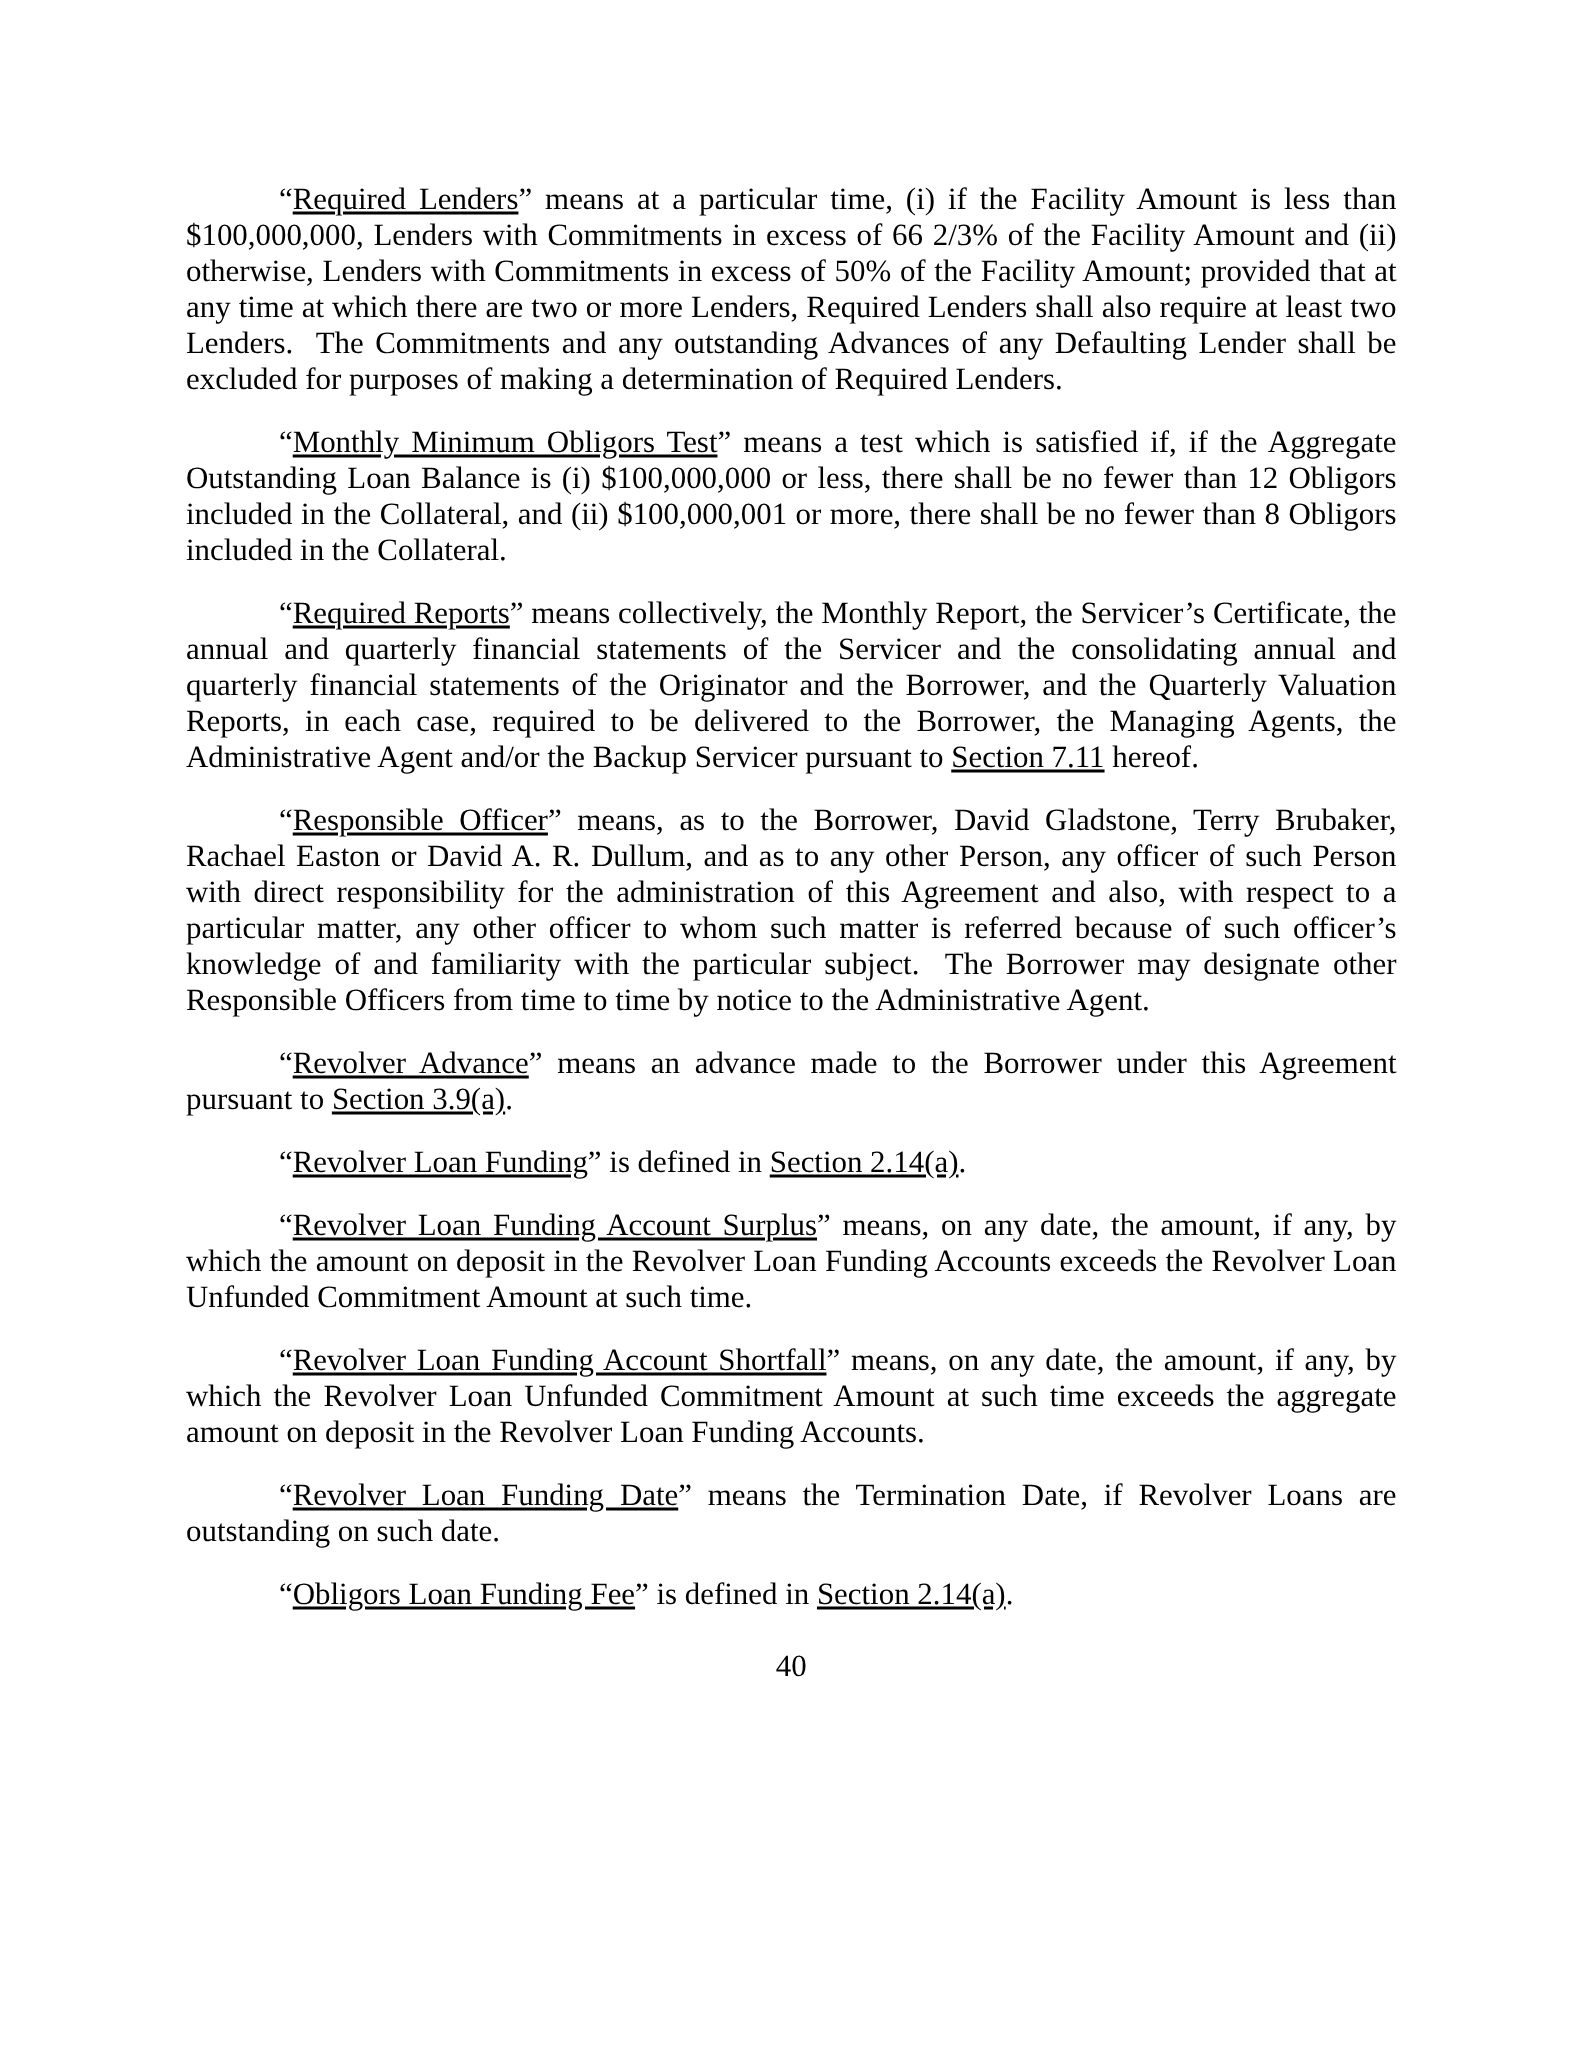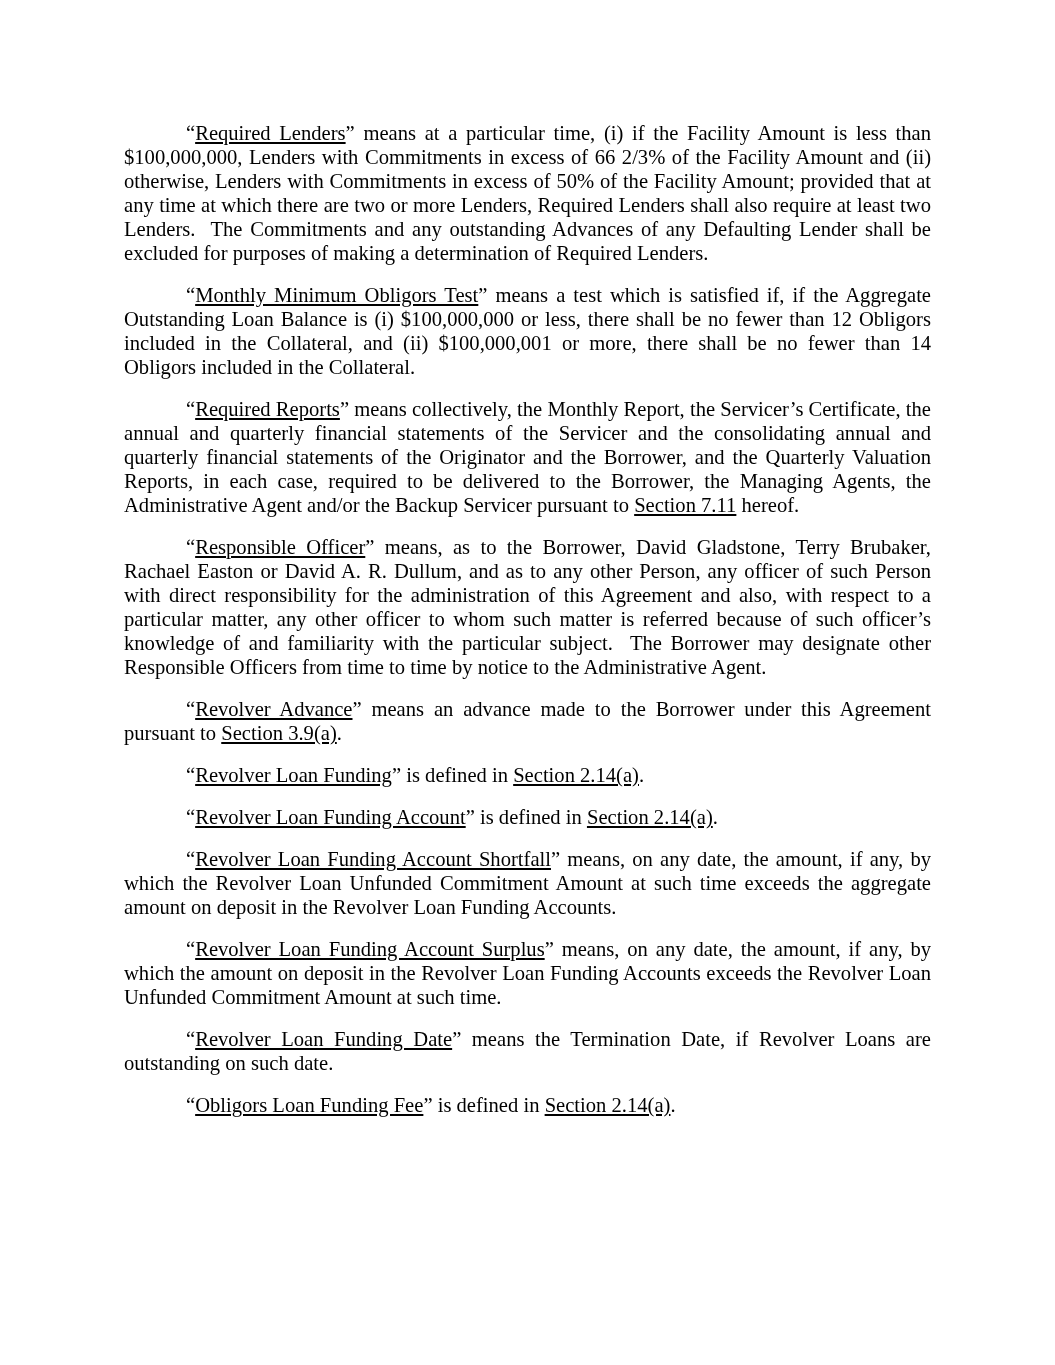--- a/index.html
+++ b/index.html
@@ -42,24 +42,24 @@
     line-height: 24px;
     text-align: center;
   }
 </style>
 </head>
 <body>
 
 <div class="page">
   <div id="doc-body">
       <p class="para"><span>“</span><span class="u">Required Lenders</span><span>” means at a particular time, (i) if the Facility Amount is less than $100,000,000, Lenders with Commitments in excess of 66 2/3% of the Facility Amount and (ii) otherwise, Lenders with Commitments in excess of 50% of the Facility Amount; provided that at any time at which there are two or more Lenders, Required Lenders shall also require at least two Lenders.  The Commitments and any outstanding Advances of any Defaulting Lender shall be excluded for purposes of making a determination of Required Lenders.</span></p>
-      <p class="para"><span>“</span><span class="u">Monthly Minimum Obligors Test</span><span>” means a test which is satisfied if, if the Aggregate Outstanding Loan Balance is (i) $100,000,000 or less, there shall be no fewer than 12 Obligors included in the Collateral, and (ii) $100,000,001 or more, there shall be no fewer than 14 Obligors included in the Collateral.</span></p>
+      <p class="para"><span>“</span><span class="u">Monthly Minimum Obligors Test</span><span>” means a test which is satisfied if, if the Aggregate Outstanding Loan Balance is (i) $100,000,000 or less, there shall be no fewer than 12 Obligors included in the Collateral, and (ii) $100,000,001 or more, there shall be no fewer than 8 Obligors included in the Collateral.</span></p>
       <p class="para"><span>“</span><span class="u">Required Reports</span><span>” means collectively, the Monthly Report, the Servicer’s Certificate, the annual and quarterly financial statements of the Servicer and the consolidating annual and quarterly financial statements of the Originator and the Borrower, and the Quarterly Valuation Reports, in each case, required to be delivered to the Borrower, the Managing Agents, the Administrative Agent and/or the Backup Servicer pursuant to </span><span class="u">Section 7.11</span><span> hereof.</span></p>
       <p class="para"><span>“</span><span class="u">Responsible Officer</span><span>” means, as to the Borrower, David Gladstone, Terry Brubaker, Rachael Easton or David A. R. Dullum, and as to any other Person, any officer of such Person with direct responsibility for the administration of this Agreement and also, with respect to a particular matter, any other officer to whom such matter is referred because of such officer’s knowledge of and familiarity with the particular subject.  The Borrower may designate other Responsible Officers from time to time by notice to the Administrative Agent.</span></p>
       <p class="para"><span>“</span><span class="u">Revolver Advance</span><span>” means an advance made to the Borrower under this Agreement pursuant to </span><span class="u">Section 3.9(a)</span><span>.</span></p>
       <p class="para"><span>“</span><span class="u">Revolver Loan Funding</span><span>” is defined in </span><span class="u">Section 2.14(a)</span><span>.</span></p>
-      <p class="para"><span>“</span><span class="u">Revolver Loan Funding Account</span><span>” is defined in </span><span class="u">Section 2.14(a)</span><span>.</span></p>
+      <p class="para"><span>“</span><span class="u">Revolver Loan Funding Account Surplus</span><span>” means, on any date, the amount, if any, by which the amount on deposit in the Revolver Loan Funding Accounts exceeds the Revolver Loan Unfunded Commitment Amount at such time.</span></p>
       <p class="para"><span>“</span><span class="u">Revolver Loan Funding Account Shortfall</span><span>” means, on any date, the amount, if any, by which the Revolver Loan Unfunded Commitment Amount at such time exceeds the aggregate amount on deposit in the Revolver Loan Funding Accounts.</span></p>
-      <p class="para"><span>“</span><span class="u">Revolver Loan Funding Account Surplus</span><span>” means, on any date, the amount, if any, by which the amount on deposit in the Revolver Loan Funding Accounts exceeds the Revolver Loan Unfunded Commitment Amount at such time.</span></p>
       <p class="para"><span>“</span><span class="u">Revolver Loan Funding Date</span><span>” means the Termination Date, if Revolver Loans are outstanding on such date.</span></p>
       <p class="para"><span>“</span><span class="u">Obligors Loan Funding Fee</span><span>” is defined in </span><span class="u">Section 2.14(a)</span><span>.</span></p>
     </div>
+  <div class="footer">40</div>
 </div>
 
 </body></html>

